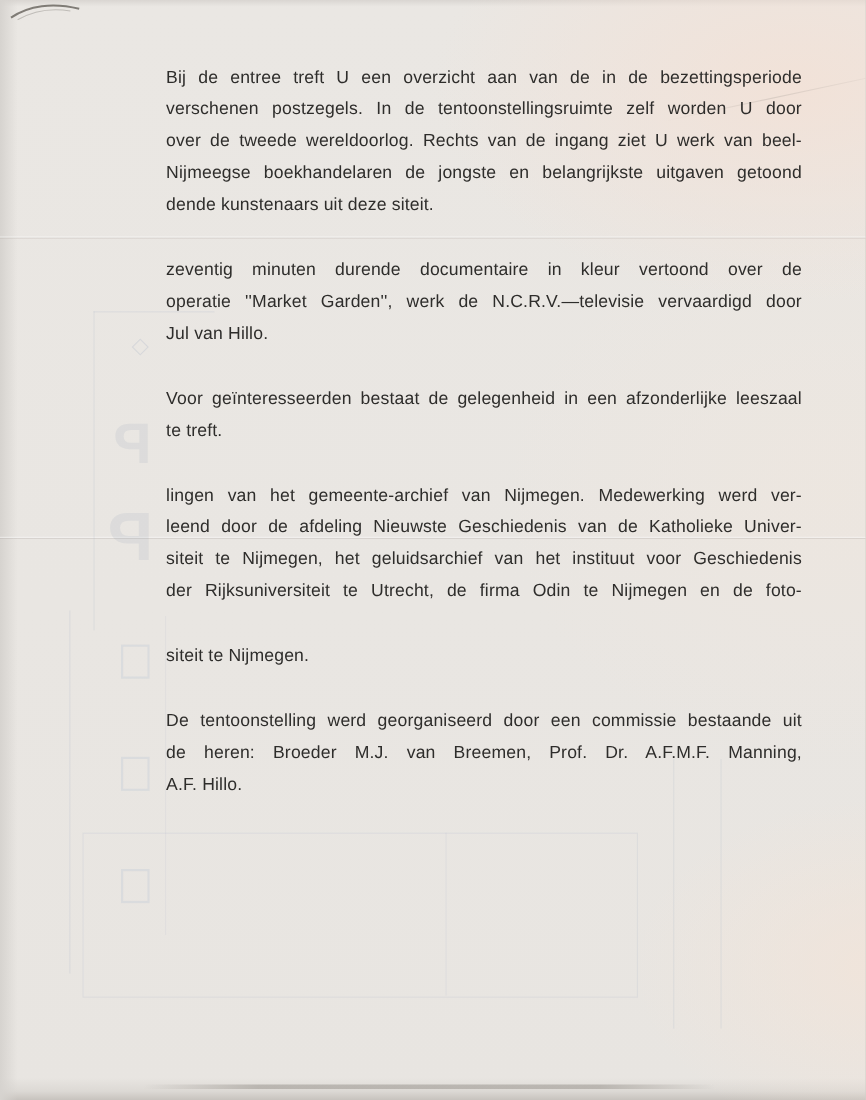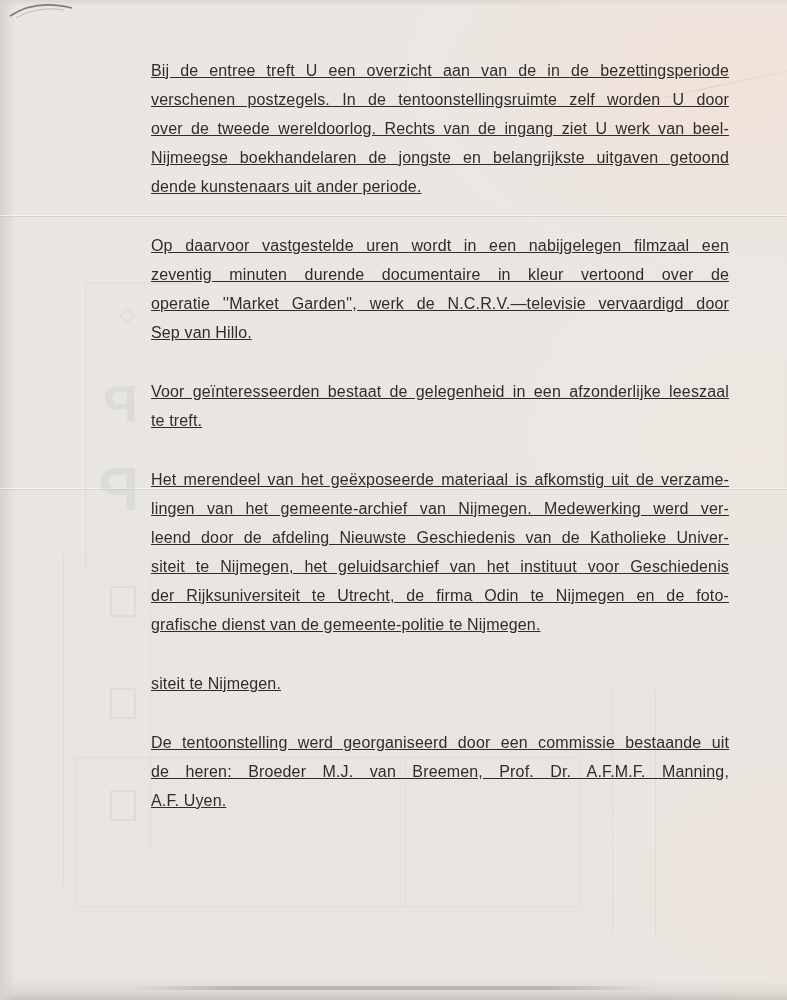--- a/index.html
+++ b/index.html
@@ -40,21 +40,21 @@
   }
   .g-diamond{width:9px;height:9px;border:1px solid rgba(150,165,190,0.22);transform:rotate(45deg);}
   
   .scratch{position:absolute;left:6px;top:0;}
   
   .textblock{
     position:absolute;left:151px;top:56px;width:578px;
     color:#2e2d2b;font-size:16px;line-height:29px;letter-spacing:0.15px;
     z-index:5;
   }
-  .para{margin:0 0 30px 0;text-decoration:underline;}
+  .para{margin:0 0 30px 0;}
   .line{text-align:justify;text-align-last:justify;white-space:normal;}
   .line.last{text-align-last:left;}
 </style>
 </head>
 <body>
 
 <div class="stage">
 
   <svg class="scratch" width="90" height="26" viewBox="0 0 90 26">
     <path d="M4 16 C 20 5, 42 2, 66 8" stroke="rgba(92,88,82,0.75)" stroke-width="1.8" fill="none"></path>
@@ -86,43 +86,40 @@
   <div class="ghost g-line" style="left:405px;top:757px;width:1px;height:148px;opacity:.7"></div>
   <div class="ghost g-line" style="left:612px;top:690px;width:1px;height:245px"></div>
   <div class="ghost g-line" style="left:655px;top:690px;width:1px;height:245px"></div>
 
   <div class="textblock">
     <div class="para">
         <div class="line">Bij de entree treft U een overzicht aan van de in de bezettingsperiode</div>
         <div class="line">verschenen postzegels. In de tentoonstellingsruimte zelf worden U door</div>
         <div class="line">over de tweede wereldoorlog. Rechts van de ingang ziet U werk van beel-</div>
         <div class="line">Nijmeegse boekhandelaren de jongste en belangrijkste uitgaven getoond</div>
-        <div class="line last">dende kunstenaars uit ander periode.</div>
+        <div class="line last">dende kunstenaars uit deze siteit.</div>
       </div>
     <div class="para">
-        <div class="line">Op daarvoor vastgestelde uren wordt in een nabijgelegen filmzaal een</div>
         <div class="line">zeventig minuten durende documentaire in kleur vertoond over de</div>
         <div class="line">operatie ''Market Garden'', werk de N.C.R.V.—televisie vervaardigd door</div>
-        <div class="line last">Sep van Hillo.</div>
+        <div class="line last">Jul van Hillo.</div>
       </div>
     <div class="para">
         <div class="line">Voor geïnteresseerden bestaat de gelegenheid in een afzonderlijke leeszaal</div>
         <div class="line last">te treft.</div>
       </div>
     <div class="para">
-        <div class="line">Het merendeel van het geëxposeerde materiaal is afkomstig uit de verzame-</div>
         <div class="line">lingen van het gemeente-archief van Nijmegen. Medewerking werd ver-</div>
         <div class="line">leend door de afdeling Nieuwste Geschiedenis van de Katholieke Univer-</div>
         <div class="line">siteit te Nijmegen, het geluidsarchief van het instituut voor Geschiedenis</div>
         <div class="line">der Rijksuniversiteit te Utrecht, de firma Odin te Nijmegen en de foto-</div>
-        <div class="line last">grafische dienst van de gemeente-politie te Nijmegen.</div>
       </div>
     <div class="para">
         <div class="line last">siteit te Nijmegen.</div>
       </div>
     <div class="para">
         <div class="line">De tentoonstelling werd georganiseerd door een commissie bestaande uit</div>
         <div class="line">de heren: Broeder M.J. van Breemen, Prof. Dr. A.F.M.F. Manning,</div>
-        <div class="line last">A.F. Uyen.</div>
+        <div class="line last">A.F. Hillo.</div>
       </div>
   </div>
 
 </div>
 
 </body></html>

